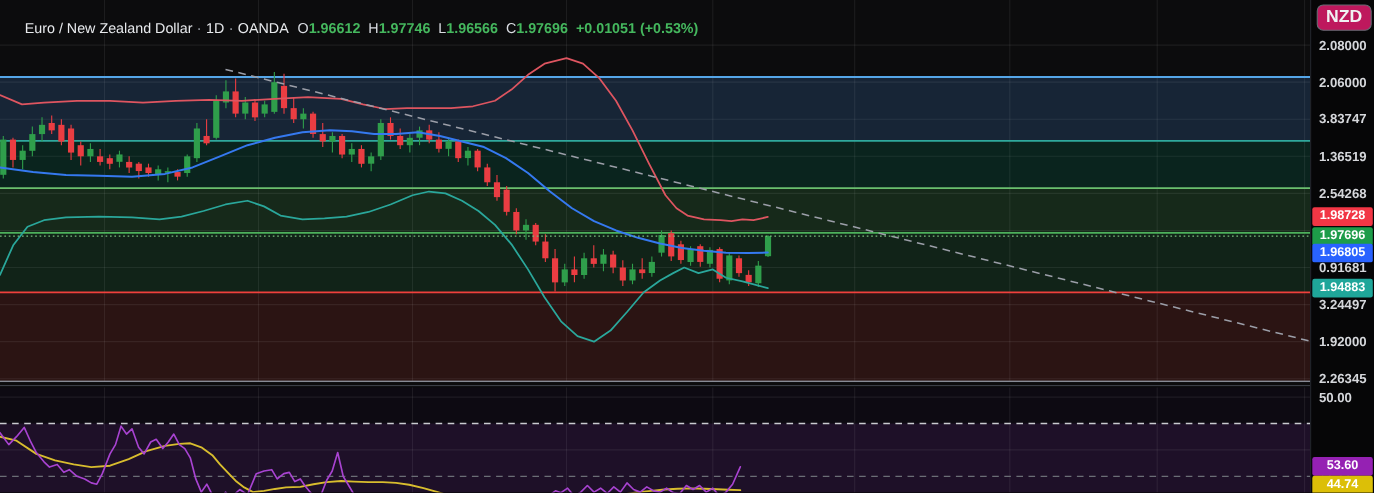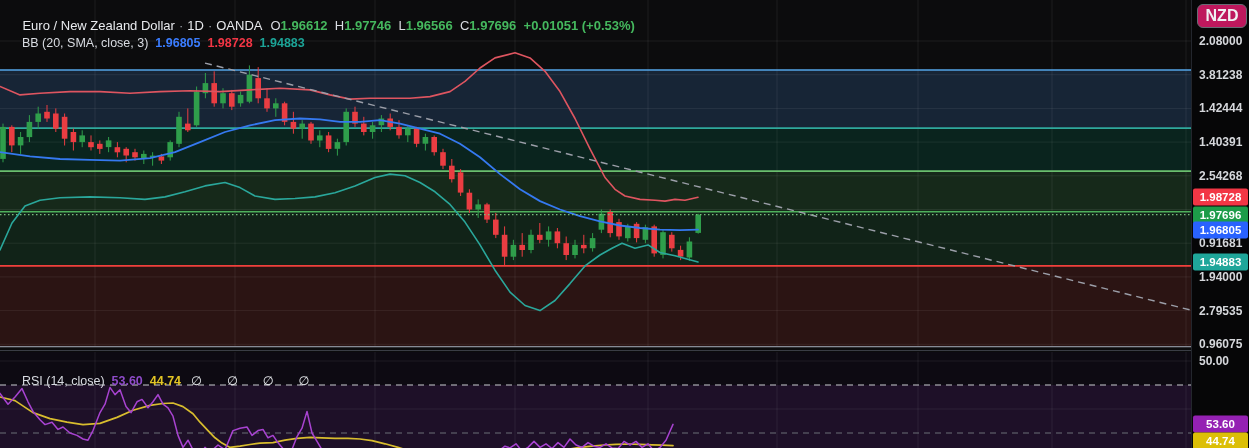--- a/index.html
+++ b/index.html
@@ -267,38 +267,32 @@
         <g>
           <polyline fill="none" stroke="#a843d1" stroke-width="1.5" stroke-linejoin="round" stroke-linecap="round" points="0.0,393.4 8.0,404.2 15.0,397.0 22.0,388.6 28.0,401.8 33.0,411.4 40.0,419.8 45.0,424.6 52.0,422.2 58.0,429.4 63.0,427.0 70.0,433.0 77.0,435.4 83.0,439.0 88.0,440.2 93.0,430.6 100.0,412.6 105.0,404.2 110.0,387.4 115.0,394.6 120.0,389.8 126.0,406.6 131.0,412.6 137.0,401.8 142.0,399.4 148.0,407.8 153.0,401.8 158.0,394.6 163.0,404.2 168.0,407.8 173.0,416.2 178.0,435.4 183.0,447.4 188.0,440.2 193.0,449.8 198.0,457.0 205.0,447.4 210.0,452.2 218.0,445.0 225.0,449.8 233.0,430.6 240.0,428.2 247.0,427.0 252.0,435.4 258.0,430.6 263.0,429.4 268.0,437.8 273.0,435.4 277.0,441.4 283.0,448.6 290.0,454.6 297.0,436.6 302.0,428.2 307.0,411.4 312.0,433.0 317.0,441.4 322.0,449.8 330.0,457.0 338.0,466.6 345.0,461.8 352.0,471.4 360.0,454.6 368.0,449.8 375.0,461.8 383.0,473.8 390.0,481.0 398.0,485.8 405.0,478.6 413.0,483.4 420.0,473.8 428.0,481.0 435.0,471.4 443.0,476.2 450.0,483.4 458.0,490.6 465.0,481.0 472.0,485.8 480.0,476.2 487.0,466.6 494.0,457.0 500.0,449.8 505.0,446.2 510.0,447.9 516.0,443.8 522.0,451.0 528.0,447.4 534.0,441.4 540.0,447.4 546.0,443.8 552.0,448.6 558.0,442.6 564.0,447.4 570.0,439.0 576.0,445.0 582.0,447.4 588.0,442.6 594.0,446.2 600.0,447.4 606.0,443.8 612.0,447.9 618.0,448.6 624.0,441.4 630.0,445.0 636.0,441.4 642.0,447.4 648.0,443.8 654.0,451.0 660.0,447.4 666.0,440.2 673.0,424.4"></polyline>
         </g>
       </g>
     </svg>
 
   <div class="hdr" style="top:3px;">
     <span>Euro / New Zealand Dollar</span><span class="sep">·</span><span>1D</span><span class="sep">·</span><span>OANDA</span><span class="ohlc"><span class="lbl">O</span><span class="grn">1.96612</span>  <span class="lbl">H</span><span class="grn">1.97746</span>  <span class="lbl">L</span><span class="grn">1.96566</span>  <span class="lbl">C</span><span class="grn">1.97696</span>  <span class="grn">+0.01051 (+0.53%)</span></span>
   </div>
 
-  <div class="hdr" style="top:22px;font-size:12.5px;">
-    <span class="lbl">BB (20, SMA, close, 3)</span>  <span class="blu">1.96805</span>  <span class="red">1.98728</span>  <span class="tel">1.94883</span>
-  </div>
-
-  <div class="hdr" style="top:359px;font-size:12.5px;">
-    <span class="lbl">RSI (14, close)</span>  <span class="pur">53.60</span>  <span class="yel">44.74</span><span class="glyphs">∅  ∅  ∅  ∅</span>
-  </div>
+
 
   <div class="axis" id="price-axis">
       <div class="axlab" style="top:41.0px">2.08000</div>
-      <div class="axlab" style="top:74.7px">3.81238</div>
-      <div class="axlab" style="top:108.4px">1.42444</div>
-      <div class="axlab" style="top:142.1px">1.40391</div>
+      <div class="axlab" style="top:74.7px">2.06000</div>
+      <div class="axlab" style="top:108.4px">3.83747</div>
+      <div class="axlab" style="top:142.1px">1.36519</div>
       <div class="axlab" style="top:175.8px">2.54268</div>
       <div class="axlab" style="top:243.2px">0.91681</div>
-      <div class="axlab" style="top:276.9px">1.94000</div>
-      <div class="axlab" style="top:310.6px">2.79535</div>
-      <div class="axlab" style="top:344.3px">0.96075</div>
+      <div class="axlab" style="top:276.9px">3.24497</div>
+      <div class="axlab" style="top:310.6px">1.92000</div>
+      <div class="axlab" style="top:344.3px">2.26345</div>
       <div class="badge" style="top:197.2px;background:#f23645">1.98728</div>
       <div class="badge" style="top:214.6px;background:#1d9c49">1.97696</div>
       <div class="badge" style="top:229.6px;background:#2962ff">1.96805</div>
       <div class="badge" style="top:262.0px;background:#1fa69a">1.94883</div>
       <div class="axlab" style="top:361.0px">50.00</div>
       <div class="axlab" style="top:428px">60.00</div>
       <div class="badge" style="top:424.4px;background:#9521b3">53.60</div>
       <div class="badge" style="top:441.0px;background:#dcbf07">44.74</div>
     </div>
 

